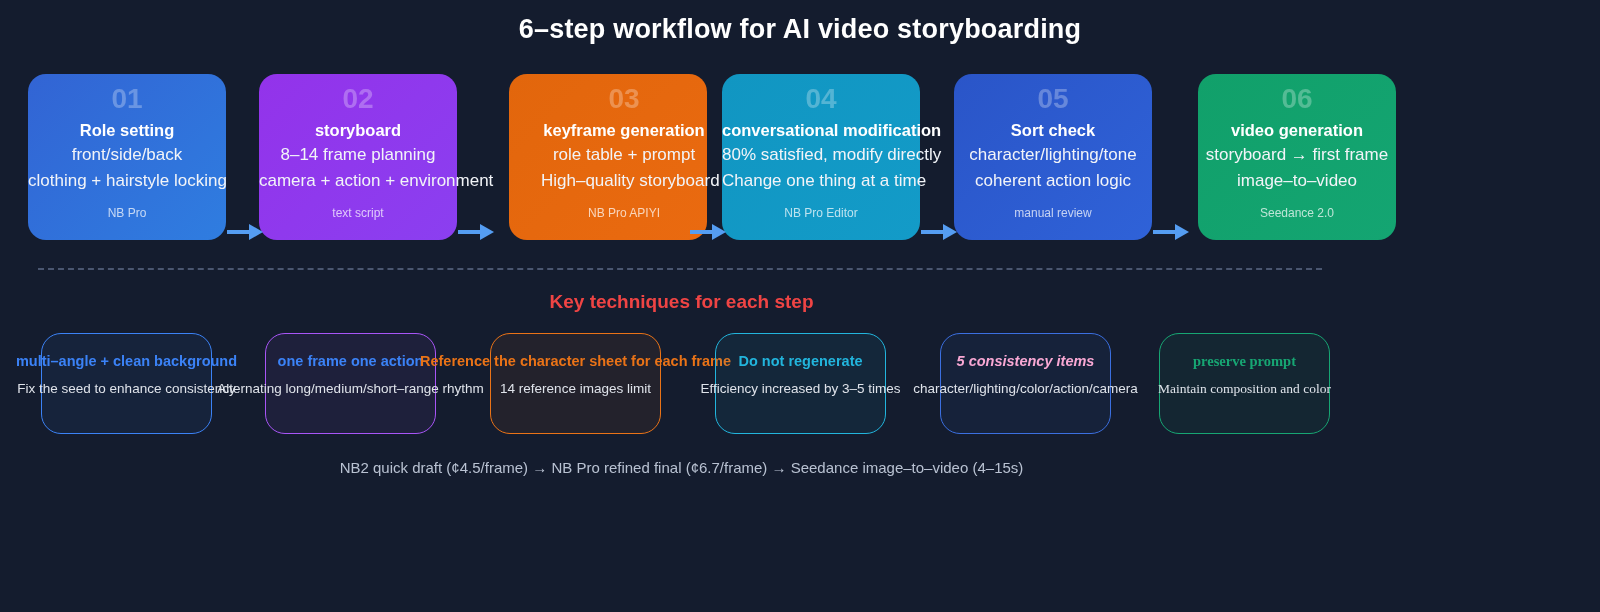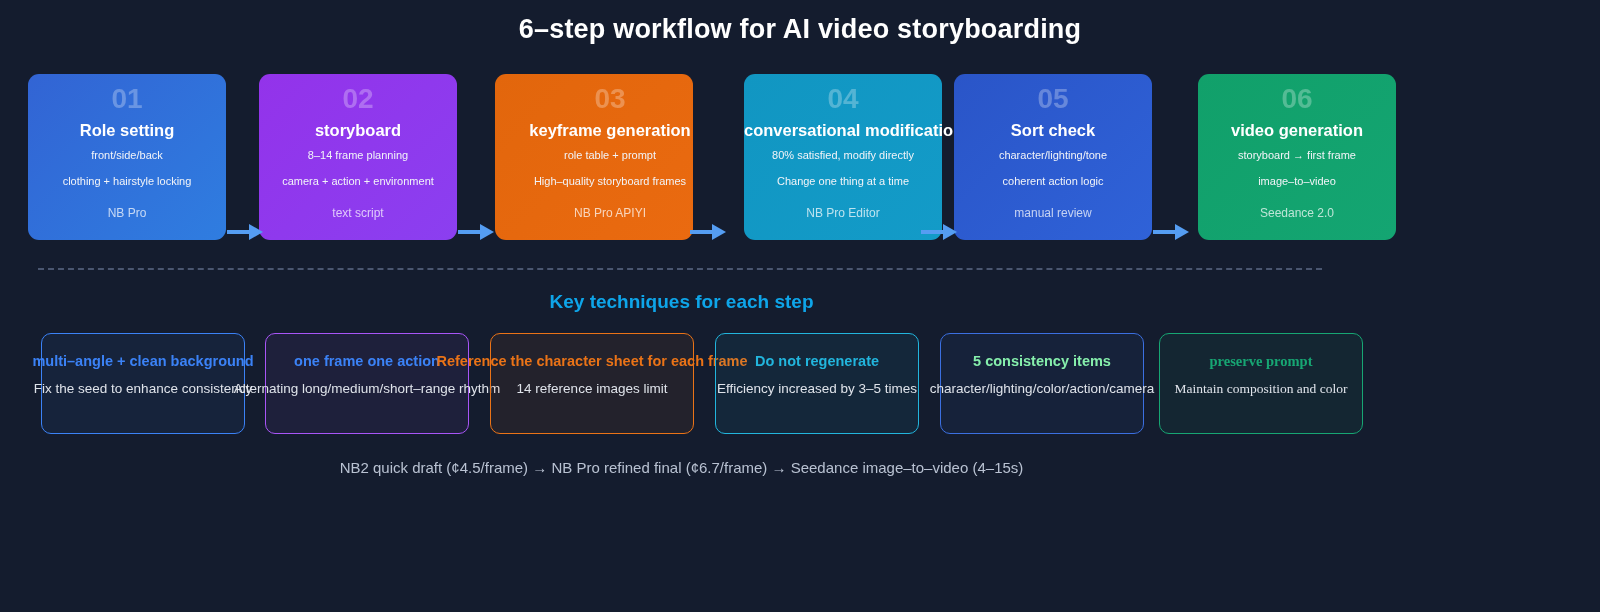--- a/index.html
+++ b/index.html
@@ -40,21 +40,21 @@
     top: 74px;
     left: 28px;
     width: 1544px;
     height: 166px;
   }
   .step-card {
     position: absolute;
     top: 0;
     width: 198px;
     height: 166px;
-    border-radius: 11px;
+    border-radius: 18px;
     box-sizing: border-box;
     padding-top: 8px;
     text-align: center;
     overflow: visible;
     color: #ffffff;
   }
   .card-num {
     font-size: 28px;
     font-weight: bold;
     color: rgba(255,255,255,0.28);
@@ -62,21 +62,21 @@
     margin-bottom: 2px;
   }
   .card-title {
     font-size: 16.5px;
     font-weight: bold;
     line-height: 24px;
     white-space: nowrap;
     color: #ffffff;
   }
   .card-line {
-    font-size: 11px;
+    font-size: 17px;
     line-height: 26px;
     white-space: nowrap;
     color: #f2f4f8;
   }
   .card-tool {
     font-size: 12px;
     line-height: 20px;
     margin-top: 9px;
     color: rgba(255,255,255,0.72);
     white-space: nowrap;
@@ -128,37 +128,37 @@
 
   
   .section-title {
     position: absolute;
     top: 291px;
     left: 0;
     width: 1363px;
     text-align: center;
     font-size: 19px;
     font-weight: bold;
-    color: #0ea5e9;
+    color: #ef4444;
   }
 
   
   .tech-row {
     position: absolute;
     top: 333px;
     left: 41px;
     width: 1500px;
     height: 101px;
   }
   .tech-box {
     position: absolute;
     top: 0;
-    width: 204px;
+    width: 171px;
     height: 101px;
-    border-radius: 10px;
+    border-radius: 20px;
     border: 1.4px solid #3b82f6;
     box-sizing: border-box;
   }
   .tech-title {
     position: absolute;
     top: 17px;
     left: 50%;
     transform: translateX(-50%);
     font-size: 14.5px;
     font-weight: bold;
@@ -212,29 +212,29 @@
     </div>
 
     <div class="step-card card-c1" style="left:231px;">
       <div class="card-num">02</div>
       <div class="card-title">storyboard</div>
       <div class="card-line">8–14 frame planning</div>
       <div class="card-line">camera + action + environment</div>
       <div class="card-tool">text script</div>
     </div>
 
-    <div class="step-card card-c2" style="left:467px;padding-left:32px;">
+    <div class="step-card card-c2" style="left:481px;padding-left:32px;">
       <div class="card-num">03</div>
       <div class="card-title">keyframe generation</div>
       <div class="card-line">role table + prompt</div>
       <div class="card-line">High–quality storyboard frames</div>
       <div class="card-tool">NB Pro APIYI</div>
     </div>
 
-    <div class="step-card card-c3" style="left:716px;">
+    <div class="step-card card-c3" style="left:694px;">
       <div class="card-num">04</div>
       <div class="card-title">conversational modification</div>
       <div class="card-line">80% satisfied, modify directly</div>
       <div class="card-line">Change one thing at a time</div>
       <div class="card-tool">NB Pro Editor</div>
     </div>
 
     <div class="step-card card-c4" style="left:926px;">
       <div class="card-num">05</div>
       <div class="card-title">Sort check</div>
@@ -294,21 +294,21 @@
       <div class="tech-title" style="color:#ea7317;">Reference the character sheet for each frame</div>
       <div class="tech-desc">14 reference images limit</div>
     </div>
 
     <div class="tech-box tb-3" style="left:674px;">
       <div class="tech-title" style="color:#22b5dd;">Do not regenerate</div>
       <div class="tech-desc">Efficiency increased by 3–5 times</div>
     </div>
 
     <div class="tech-box tb-4" style="left:899px;">
-      <div class="tech-title" style="color:#86efac;">5 consistency items</div>
+      <div class="tech-title" style="color:#f9a8d4;font-style:italic;">5 consistency items</div>
       <div class="tech-desc">character/lighting/color/action/camera</div>
     </div>
 
     <div class="tech-box tb-5" style="left:1118px;font-family:Liberation Serif, serif;">
       <div class="tech-title" style="color:#17a673;">preserve prompt</div>
       <div class="tech-desc">Maintain composition and color</div>
     </div>
 
   </div>
 

